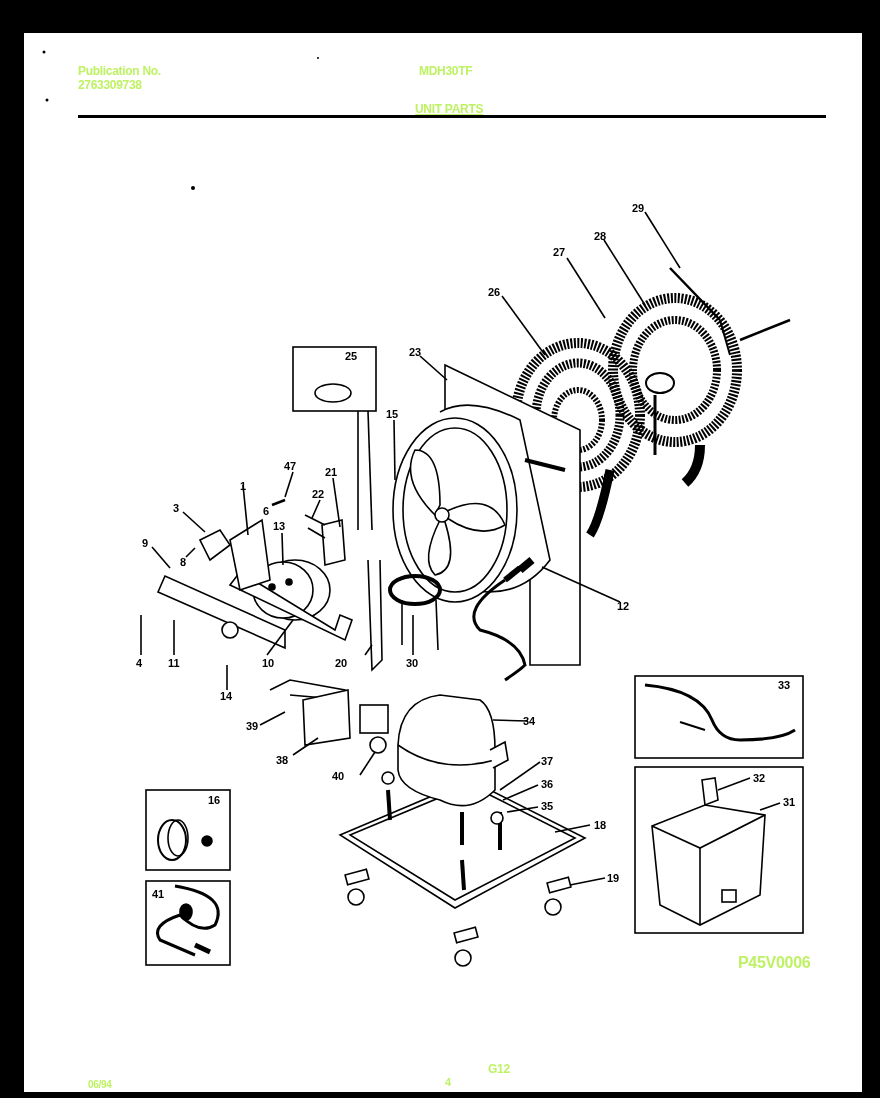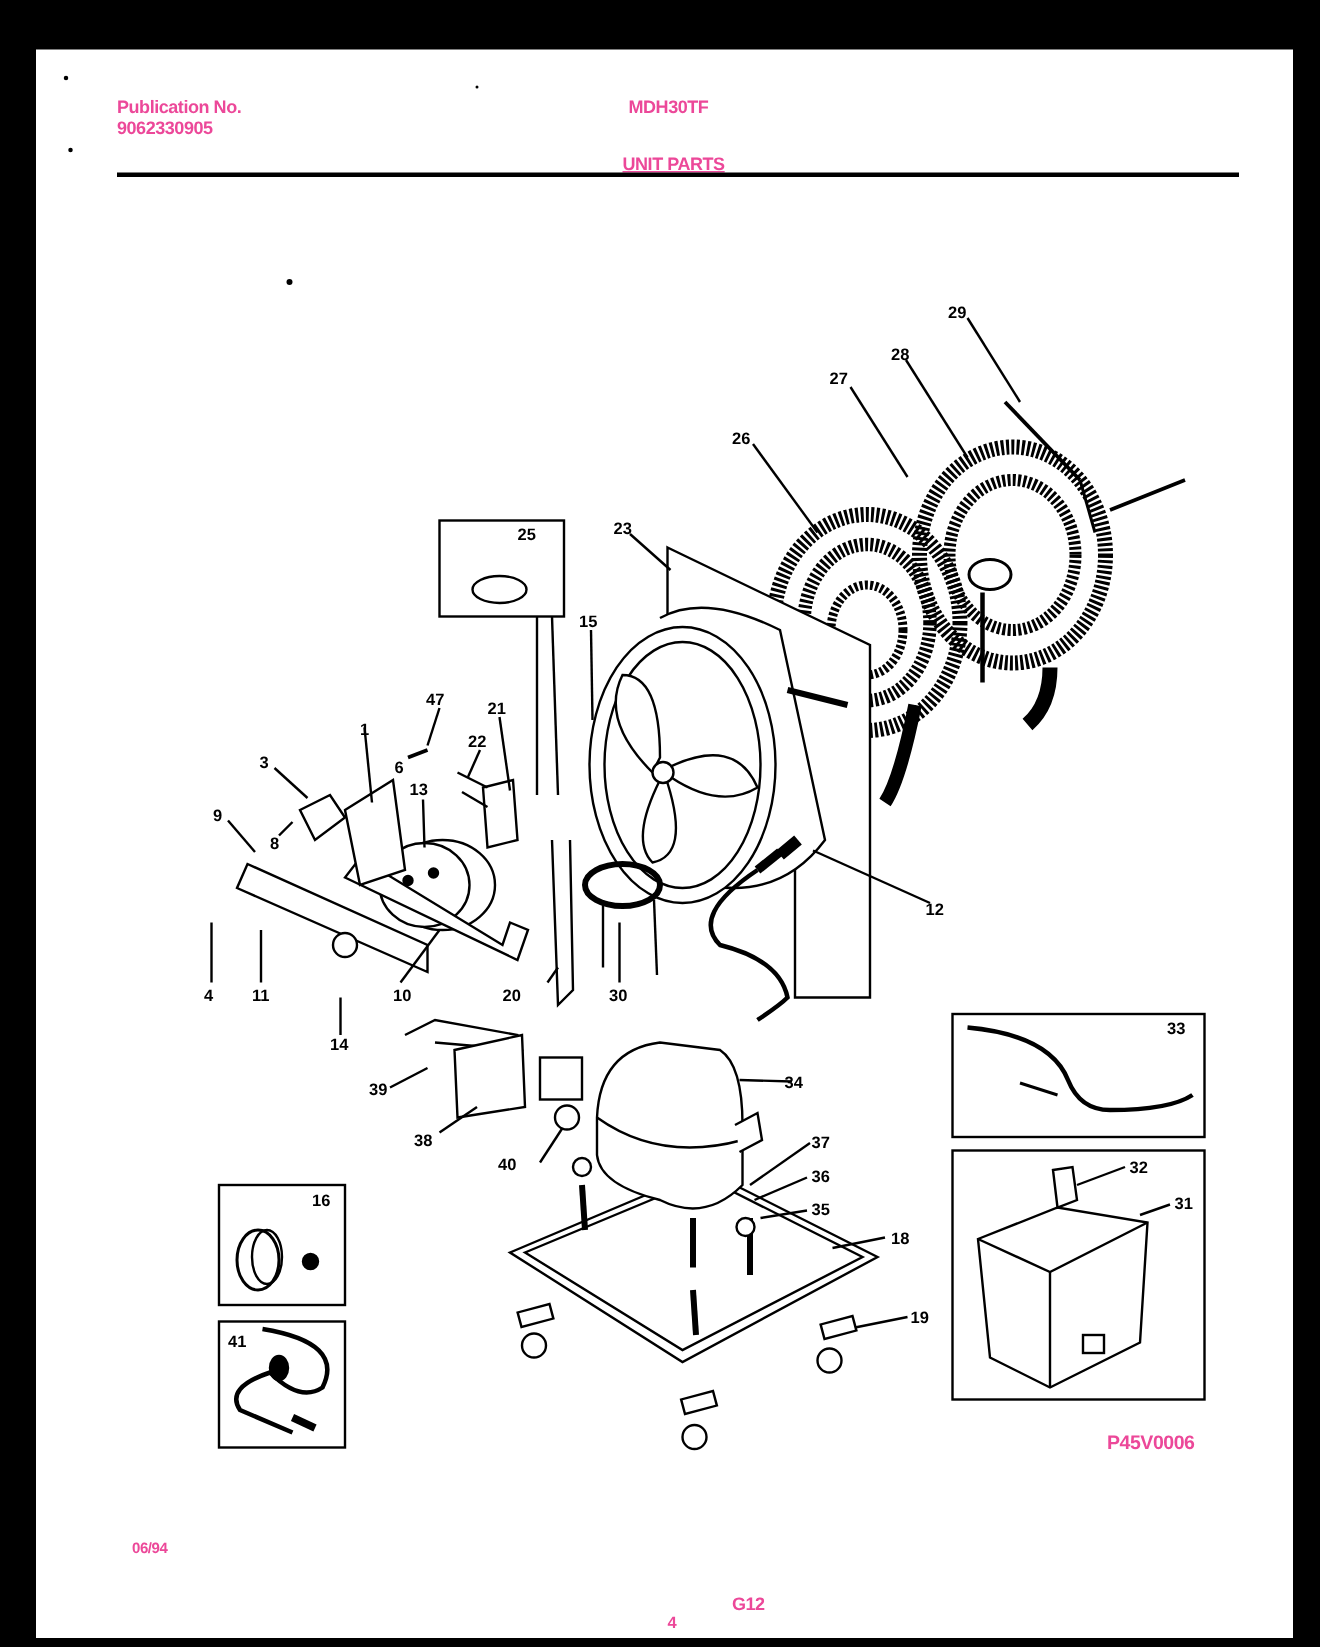--- a/index.html
+++ b/index.html
@@ -1,38 +1,38 @@
 <!DOCTYPE html>
 <html><head>
 <meta charset="utf-8">
 <style>
   html, body { margin: 0; padding: 0; }
   body { width: 880px; height: 1098px; background: #000; position: relative; overflow: hidden;
          font-family: "Liberation Sans", sans-serif; }
   .page { position: absolute; left: 24px; top: 33px; width: 838px; height: 1059px; background: #fff; }
-  .txt { position: absolute; font-weight: bold; color: #ec4899; font-size: 12px; letter-spacing: -0.3px; line-height: 1; }
+  .txt { position: absolute; font-weight: bold; color: #bef264; font-size: 12px; letter-spacing: -0.3px; line-height: 1; }
   .rule { position: absolute; background: #000; }
   svg.diagram { position: absolute; left: 0; top: 0; width: 880px; height: 1098px; }
   svg text { font-family: "Liberation Sans", sans-serif; font-weight: bold; font-size: 11px; fill: #000; }
 </style>
 </head>
 <body>
 
 <div class="page"></div>
 
 <div class="txt" style="left:78px;top:65px;">Publication No.</div>
-<div class="txt" style="left:78px;top:79px;">9062330905</div>
+<div class="txt" style="left:78px;top:79px;">2763309738</div>
 <div class="txt" style="left:419px;top:65px;">MDH30TF</div>
 <div class="txt" style="left:415px;top:103px;text-decoration:underline;">UNIT PARTS</div>
 <div class="rule" style="left:78px;top:115px;width:748px;height:3px;"></div>
 
-<div class="txt" style="left:738px;top:955px;font-size:13px;">P45V0006</div>
+<div class="txt" style="left:738px;top:955px;font-size:16px;">P45V0006</div>
 
 <div class="txt" style="left:488px;top:1063px;font-size:12px;">G12</div>
-<div class="txt" style="left:88px;top:1028px;font-size:10px;">06/94</div>
+<div class="txt" style="left:88px;top:1080px;font-size:10px;">06/94</div>
 <div class="txt" style="left:445px;top:1077px;font-size:11px;">4</div>
 
 <svg class="diagram" viewBox="0 0 880 1098" fill="none" stroke="#000" stroke-width="1.6">
 
   <circle cx="44" cy="52" r="1.5" fill="#000" stroke="none"></circle>
   <circle cx="47" cy="100" r="1.5" fill="#000" stroke="none"></circle>
   <circle cx="193" cy="188" r="2" fill="#000" stroke="none"></circle>
   <circle cx="318" cy="58" r="1" fill="#000" stroke="none"></circle>
 
   <g>

